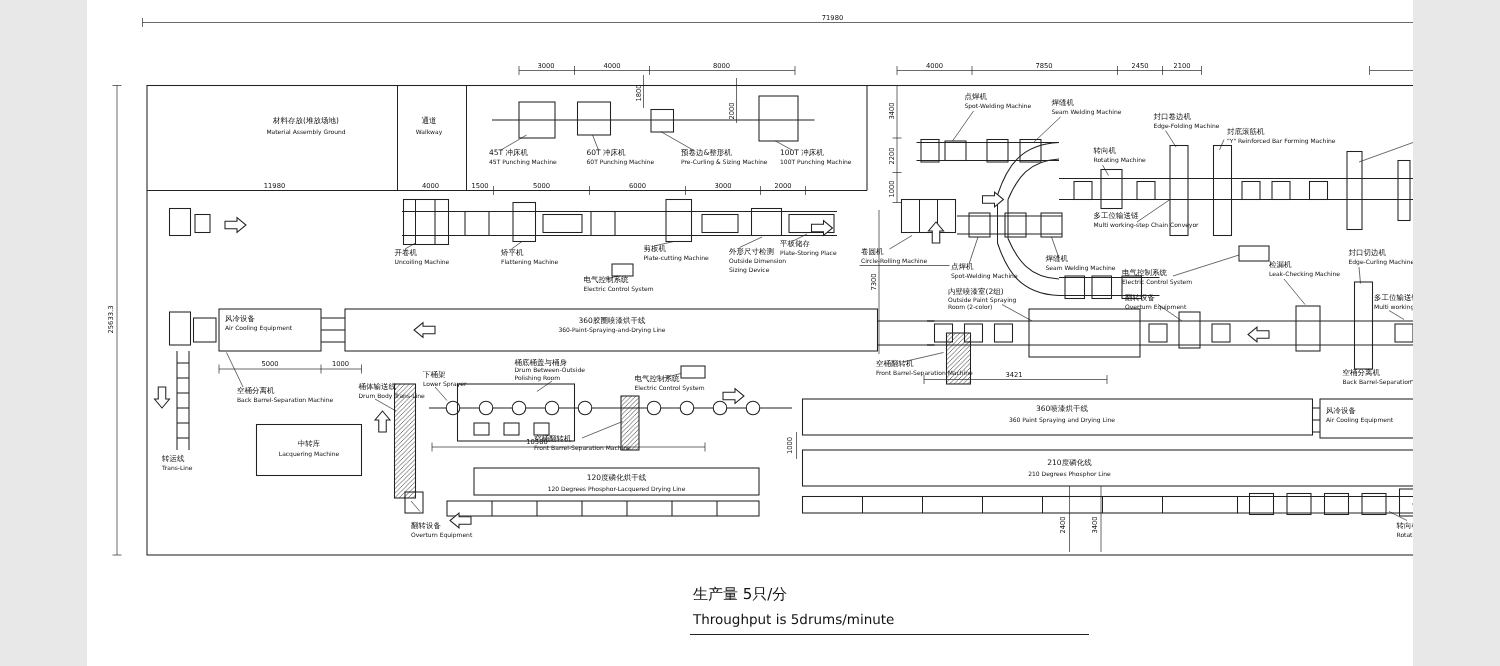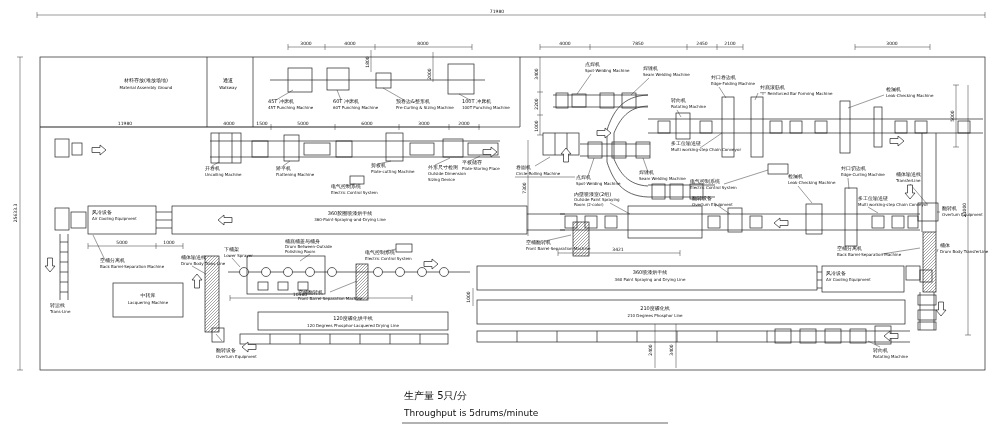--- a/index.html
+++ b/index.html
@@ -1,16 +1,16 @@
 <!DOCTYPE html>
 <html><head>
 <meta charset="utf-8">
 <style>
   html,body{margin:0;padding:0;background:#e8e8e8;}
-  .canvas{position:relative;width:1000px;height:444px;background:#ffffff;margin:0 auto;overflow:hidden;
+  .canvas{position:relative;width:884px;height:444px;background:#ffffff;margin:0 auto;overflow:hidden;
           font-family:"DejaVu Sans",sans-serif;}
   svg{display:block;}
   svg text{fill:#111;stroke:none;font-family:"DejaVu Sans",sans-serif;}
   .zh{font-size:5px;}
   .en{font-size:4px;}
   .dim{font-size:4.5px;}
   .cap-zh{font-size:10px;}
   .cap-en{font-size:9px;}
   .geo{stroke:#222;stroke-width:0.7;fill:none;}
   .thin{stroke:#222;stroke-width:0.45;fill:none;}

